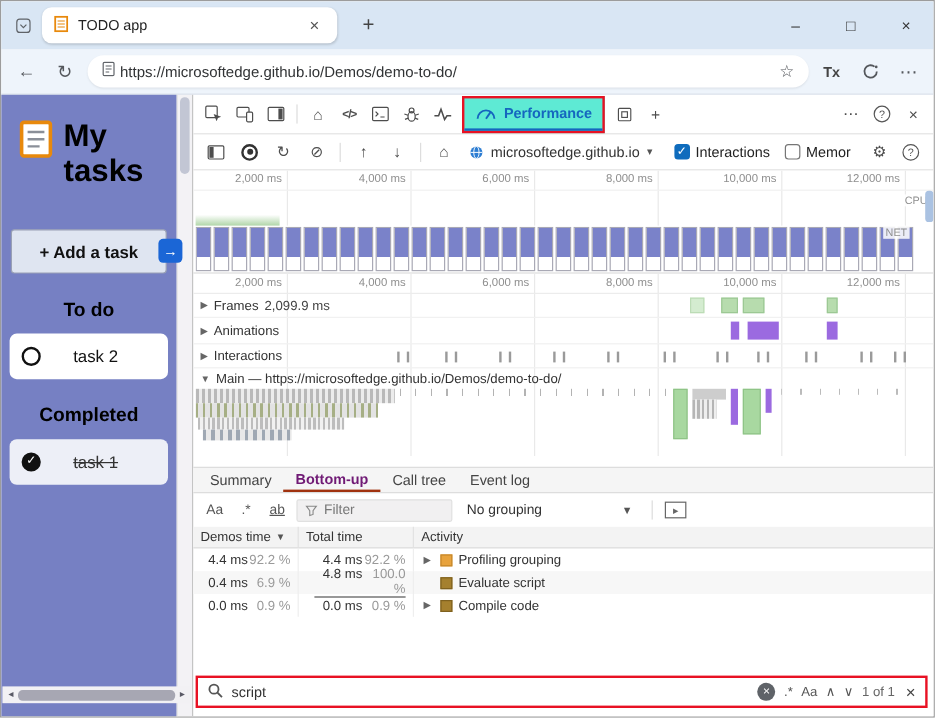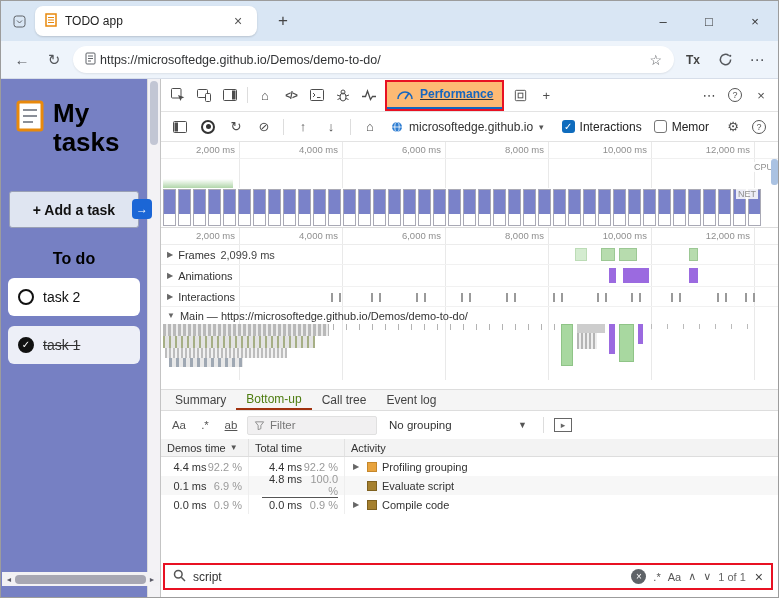--- a/index.html
+++ b/index.html
@@ -3,21 +3,21 @@
 <meta charset="utf-8">
 <style>
   *{margin:0;padding:0;box-sizing:border-box;}
   html,body{width:779px;height:598px;}
   body{font-family:"Liberation Sans","DejaVu Sans",sans-serif;background:#fff;}
   .window{position:relative;width:779px;height:598px;border:1px solid #9c9c9c;background:#fff;overflow:hidden;}
 
   
   .tabbar{height:40px;background:#d9e6f4;display:flex;align-items:center;position:relative;}
   .tab-actions{width:20px;height:20px;margin:0 6px 0 8px;display:flex;align-items:center;justify-content:center;}
-  .tab{width:222px;height:30px;background:#fff;border-radius:8px;display:flex;align-items:center;gap:8px;padding:0 10px;font-size:12px;color:#222;box-shadow:0 1px 2px rgba(0,0,0,.15);}
+  .tab{width:246px;height:30px;background:#fff;border-radius:8px;display:flex;align-items:center;gap:8px;padding:0 10px;font-size:12px;color:#222;box-shadow:0 1px 2px rgba(0,0,0,.15);}
   .tab-title{flex:1;white-space:nowrap;overflow:hidden;}
   .tab-close{color:#555;font-size:14px;width:18px;height:18px;line-height:18px;text-align:center;}
   .newtab{font-size:17px;color:#444;margin-left:14px;width:24px;text-align:center;}
   .wincontrols{margin-left:auto;display:flex;height:40px;}
   .wc{width:46px;display:flex;align-items:center;justify-content:center;font-size:13px;color:#333;}
 
   
   .addrbar{height:38px;background:#eef4fb;display:flex;align-items:center;padding:0 8px;gap:6px;border-bottom:1px solid #d7dee9;}
   .navbtn{width:26px;height:26px;display:flex;align-items:center;justify-content:center;font-size:15px;color:#54575c;}
   .urlpill{flex:1;height:27px;background:#fff;border-radius:14px;display:flex;align-items:center;gap:4px;padding:0 12px;box-shadow:0 1px 2px rgba(0,0,0,.08);}
@@ -32,35 +32,35 @@
   .pthumb{position:absolute;left:2px;top:2px;width:8px;height:64px;background:#c2c6d4;border-radius:4px;}
   .devtools{flex:1;position:relative;background:#fff;border-left:1px solid #c4c4c4;color:#333;font-size:12px;overflow:hidden;}
 
   
   .app-head{display:flex;gap:8px;margin:20px 8px 0 14px;align-items:flex-start;}
   .app-title{font-size:26px;font-weight:700;color:#000;line-height:1.12;width:76px;}
   .addwrap{position:relative;margin:34px 10px 0 8px;width:130px;}
   .addbtn{width:130px;height:37px;background:#dfe5f1;border:1px solid #99a0b5;border-radius:3px;display:flex;align-items:center;justify-content:center;font-size:14px;font-weight:600;color:#111;}
   .gobadge{position:absolute;right:-13px;top:8px;width:20px;height:20px;background:#1b66d6;border-radius:4px;color:#fff;display:flex;align-items:center;justify-content:center;font-size:12px;}
   .sechead{margin-top:22px;text-align:center;font-size:16px;font-weight:700;color:#000;}
-  .task{margin:10px 7px 0 7px;background:#fff;border-radius:6px;height:38px;display:flex;align-items:center;gap:9px;padding:0 10px;font-size:14px;color:#111;}
+  .task{margin:10px 7px 0 7px;background:#fff;border-radius:6px;height:38px;display:flex;align-items:center;gap:27px;padding:0 10px;font-size:14px;color:#111;}
   .task.done{background:#edeff7;color:#333;}
   .ccirc{width:16px;height:16px;border:2px solid #111;border-radius:50%;flex:none;background:#fff;}
   .ccirc.filled{background:#111;color:#fff;font-size:10px;line-height:12px;text-align:center;}
   .task.done .tlabel{text-decoration:line-through;}
   .hscroll{position:absolute;left:1px;bottom:11px;width:157px;height:14px;background:#f2f1f4;display:flex;align-items:center;padding:0 2px;z-index:5;}
   .harrow{font-size:7px;color:#5a5a66;width:10px;text-align:center;}
   .hthumb{flex:1;height:9px;background:#a7a7b3;border-radius:4px;margin:0 1px;}
 
   
   .dt-toolbar{position:absolute;left:0;right:0;top:0;height:33px;border-bottom:1px solid #e3e3e3;display:flex;align-items:center;padding:0 4px;}
   .ticon{width:26px;height:24px;display:flex;align-items:center;justify-content:center;color:#4d4d4d;font-size:13px;flex:none;}
   .code{font-size:10px;font-weight:700;letter-spacing:-1px;}
   .vsep{width:1px;height:16px;background:#ddd;margin:0 4px;flex:none;}
-  .redbox{border:2px solid #e81123;display:flex;align-items:center;margin:0 3px;flex:none;background:#fdba74;text-decoration:underline;}
+  .redbox{border:2px solid #e81123;display:flex;align-items:center;margin:0 3px;flex:none;background:#5eead4;}
   .perftab{display:flex;align-items:center;gap:6px;height:27px;padding:0 9px;border-bottom:2px solid #1566bf;color:#1566bf;font-size:12px;font-weight:600;white-space:nowrap;}
   .dt-right{margin-left:auto;display:flex;}
   .qcirc{width:14px;height:14px;border:1px solid #555;border-radius:50%;font-size:9px;line-height:12px;text-align:center;color:#555;}
 
   .perf-toolbar{position:absolute;left:0;right:0;top:33px;height:30px;border-bottom:1px solid #e3e3e3;display:flex;align-items:center;padding:0 6px;gap:2px;font-size:12px;}
   .rec{width:14px;height:14px;border-radius:50%;border:2px solid #333;display:flex;align-items:center;justify-content:center;}
   .rec::after{content:"";width:5px;height:5px;border-radius:50%;background:#333;}
   .origin{display:flex;align-items:center;gap:6px;padding:0 6px;height:22px;color:#333;white-space:nowrap;}
   .caret{font-size:9px;color:#555;}
   .chk{display:flex;align-items:center;gap:5px;margin-left:10px;white-space:nowrap;color:#222;}
@@ -108,21 +108,21 @@
   .fg2{left:416px;top:0;width:28px;height:9px;background:#cdcdcd;}
   .fg3{left:416px;top:9px;width:20px;height:16px;background:repeating-linear-gradient(90deg,#b5b5b5 0 2px,#eee 2px 4px);}
   .fg4{left:448px;top:0;width:6px;height:30px;background:#9b6ae0;}
   .fg5{left:458px;top:0;width:15px;height:38px;background:#a8d8a0;border:1px solid #8fc487;}
   .fg6{left:477px;top:0;width:5px;height:20px;background:#9b6ae0;}
   .fh{left:490px;top:0;width:100px;height:5px;background:repeating-linear-gradient(90deg,#bbb 0 1px,transparent 1px 16px);}
 
   
   .panel-tabs{position:absolute;left:0;right:0;top:310px;height:22px;background:#f5f5f5;border-top:1px solid #ddd;border-bottom:1px solid #ddd;display:flex;align-items:stretch;padding-left:4px;font-size:12px;color:#444;}
   .ptab{display:flex;align-items:center;padding:0 10px;}
-  .ptab.sel{color:#4d7c0f;font-weight:400;border-bottom:2px solid #a0320f;}
+  .ptab.sel{color:#701a75;font-weight:700;border-bottom:2px solid #a0320f;}
   .filterbar{position:absolute;left:0;right:0;top:332px;height:28px;display:flex;align-items:center;gap:6px;padding:0 8px;font-size:11.5px;color:#555;}
   .fic{min-width:20px;height:20px;display:flex;align-items:center;justify-content:center;color:#555;}
   .fic.word{text-decoration:underline;}
   .finput{width:130px;height:19px;background:#f1f0f1;border:1px solid #e0e0e0;border-radius:2px;display:flex;align-items:center;gap:5px;padding:0 6px;color:#777;}
   .grouping{display:flex;align-items:center;width:150px;justify-content:space-between;padding:0 6px;color:#333;}
   .hsticon{width:18px;height:14px;border:1px solid #666;display:flex;align-items:center;justify-content:center;font-size:9px;color:#666;}
 
   .thead{position:absolute;left:0;right:0;top:360px;height:18px;background:#f3f3f3;border-bottom:1px solid #ddd;display:flex;font-size:11px;color:#333;}
   .hc{display:flex;align-items:center;gap:4px;padding:0 6px;border-right:1px solid #e2e2e2;}
   .hc.self{width:88px;}
@@ -228,20 +228,21 @@
         <div class="addbtn">+ Add a task</div>
         <div class="gobadge">→</div>
       </div>
 
       <div class="sechead">To do</div>
       <div class="task">
         <span class="ccirc"></span>
         <span class="tlabel">task 2</span>
       </div>
 
+      <div class="sechead">Completed</div>
       <div class="task done">
         <span class="ccirc filled">✓</span>
         <span class="tlabel">task 1</span>
       </div>
     </div>
 
     <div class="pagescroll">
       <div class="pthumb"></div>
     </div>
     <div class="hscroll">
@@ -550,21 +551,21 @@
               <span class="pct">92.2 %</span>
             </span>
           <span class="cell act">
             <span class="tri">▶</span>
             <span class="sw orange"></span>
             <span>Profiling grouping</span>
           </span>
         </div>
         <div class="trow">
           <span class="cell self">
-              <span class="val">0.1 ms</span>
+              <span class="val">0.4 ms</span>
               <span class="pct">6.9 %</span>
             </span>
           <span class="cell total">
               <span class="u">
                 <span class="val">4.8 ms</span>
                 <span class="pct">100.0 %</span>
               </span>
             </span>
           <span class="cell act">
             <span class="tri"></span>

